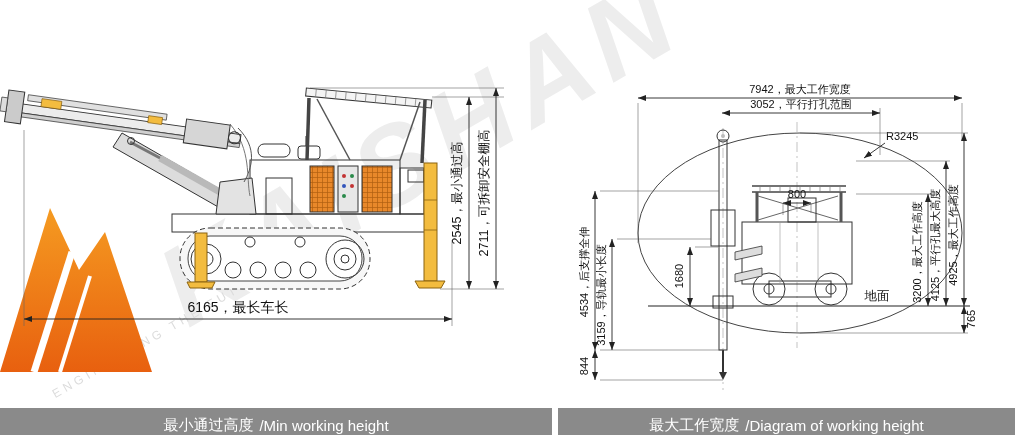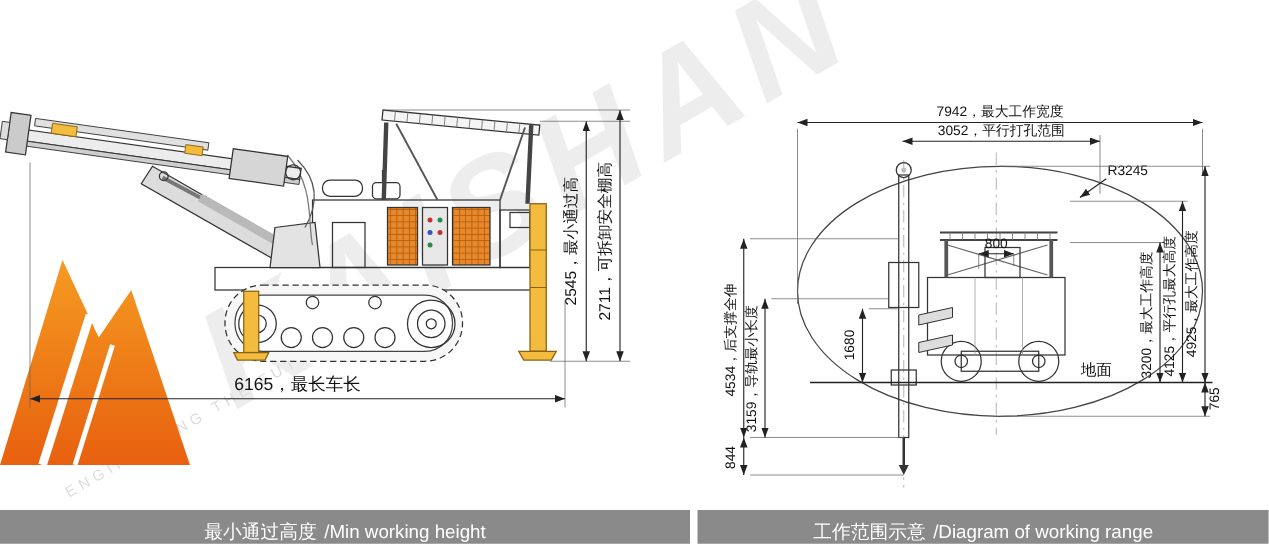--- a/index.html
+++ b/index.html
@@ -267,17 +267,17 @@
         <text transform="rotate(-90 975 319)" x="975" y="319" text-anchor="middle" class="t11">765</text>
       </g>
     </g>
   </svg>
 
   <div id="cap-left" class="caption">
     <span>最小通过高度</span>
     <span>/Min working height</span>
   </div>
   <div id="cap-right" class="caption">
-    <span>工作范围示意</span>
-    <span>/Diagram of working range</span>
+    <span>最大工作宽度</span>
+    <span>/Diagram of working height</span>
   </div>
 
 </div>
 
 </body></html>

